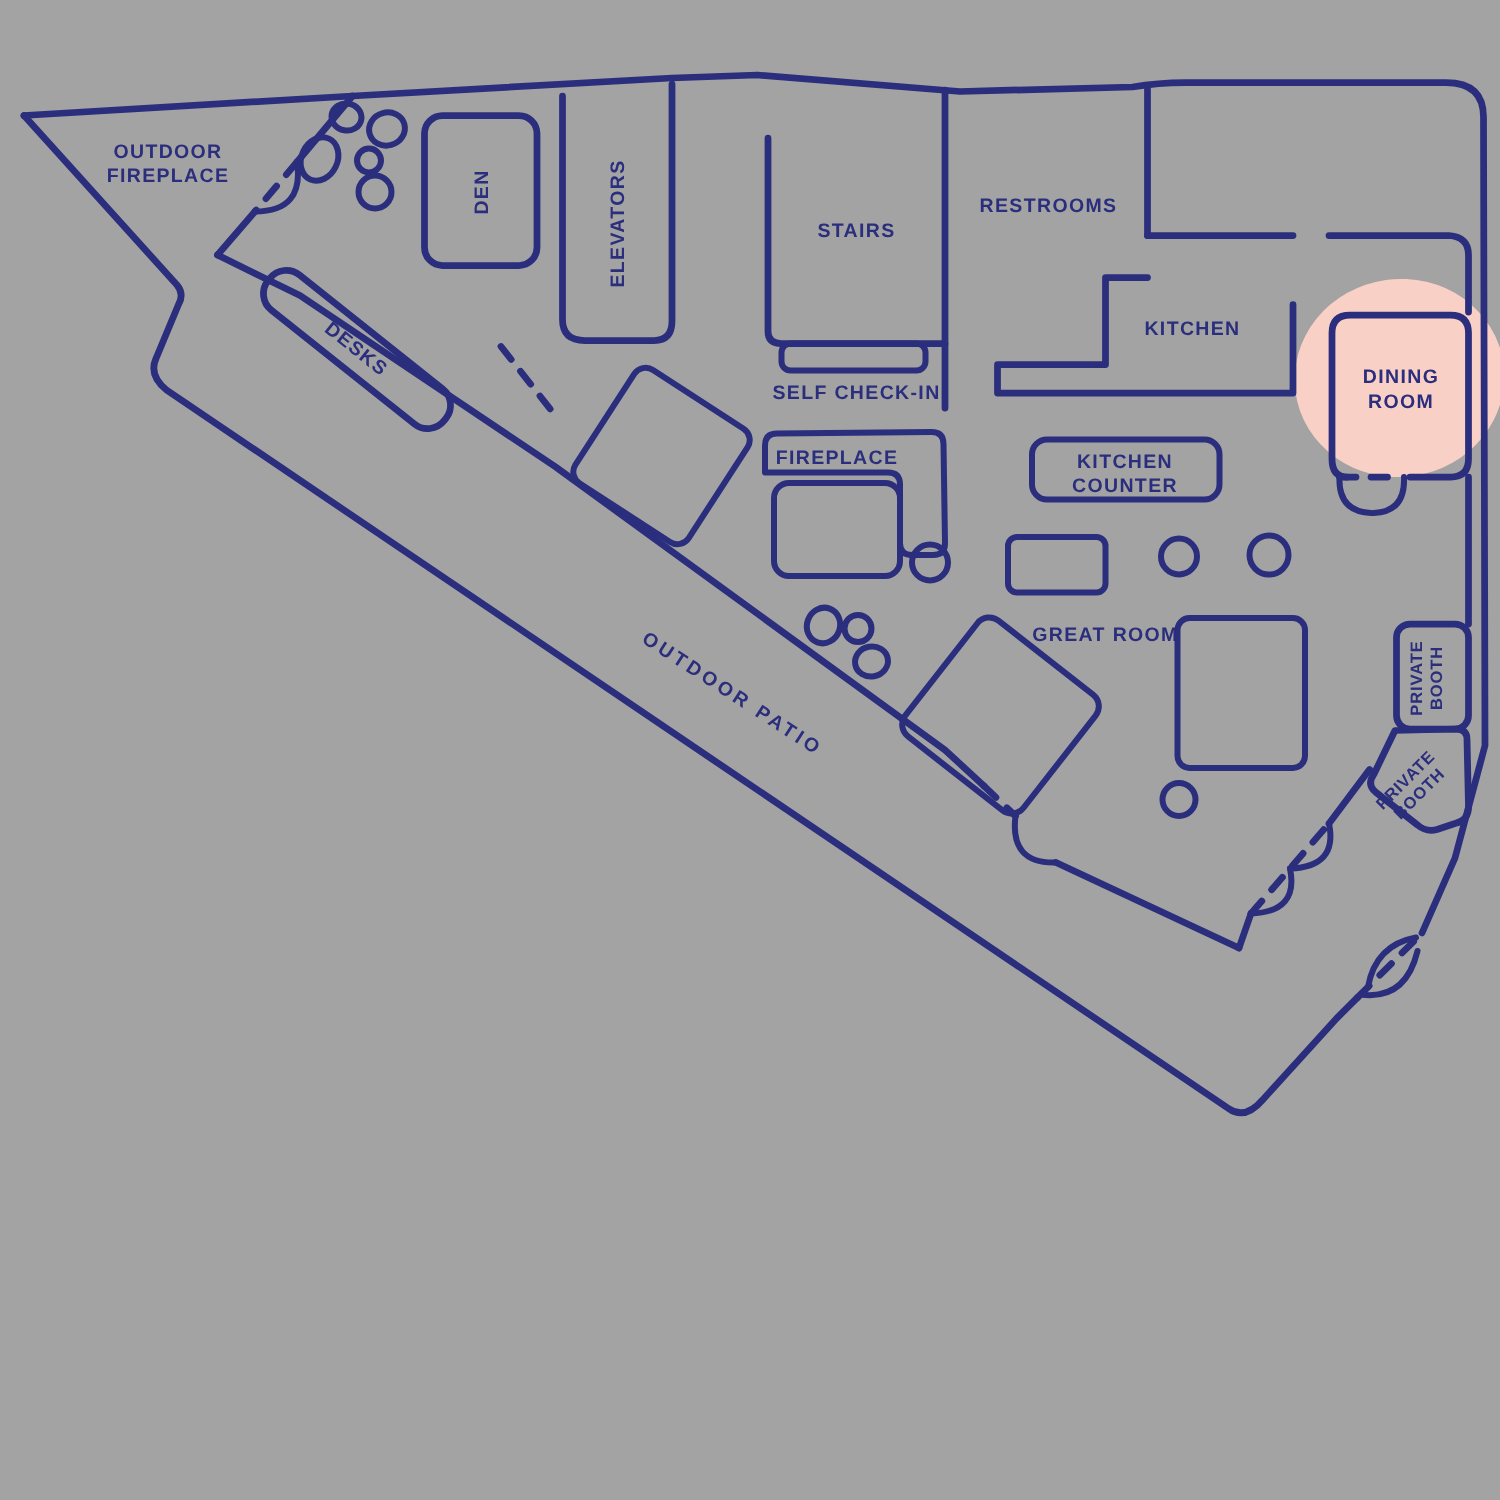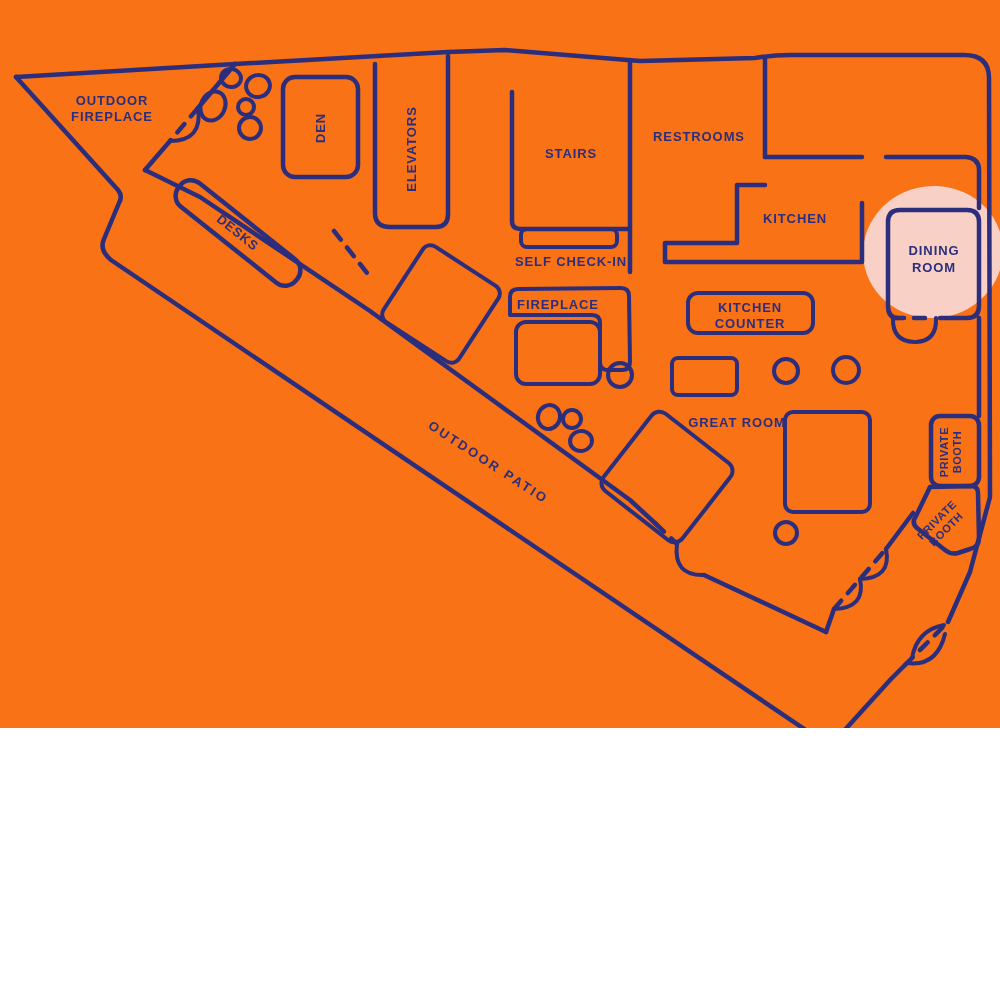--- a/index.html
+++ b/index.html
@@ -1,16 +1,16 @@
 <!DOCTYPE html>
 <html><head>
 <meta charset="utf-8">
 <style>
   html,body{margin:0;padding:0;background:#ffffff;}
-  .stage{position:relative;width:1000px;height:728px;background:#f97316;overflow:hidden;
+  .stage{position:relative;width:1000px;height:1000px;background:#a3a3a3;overflow:hidden;
          font-family:"Liberation Sans", sans-serif;}
   svg{display:block;}
   text{font-family:"Liberation Sans", sans-serif;font-weight:700;fill:#2b2e7d;
        letter-spacing:0.9px;}
   .lbl{font-size:13px;}
   .lbl-sm{font-size:11px;letter-spacing:0.6px;}
   .lbl-patio{font-size:13px;letter-spacing:2.5px;}
   .wall{fill:none;stroke:#2b2e7d;stroke-width:4.5;stroke-linecap:round;stroke-linejoin:round;}
   .wall-thin{fill:none;stroke:#2b2e7d;stroke-width:4;stroke-linecap:round;stroke-linejoin:round;}
   .dash{fill:none;stroke:#2b2e7d;stroke-width:4.5;stroke-linecap:round;stroke-dasharray:11 10;}

